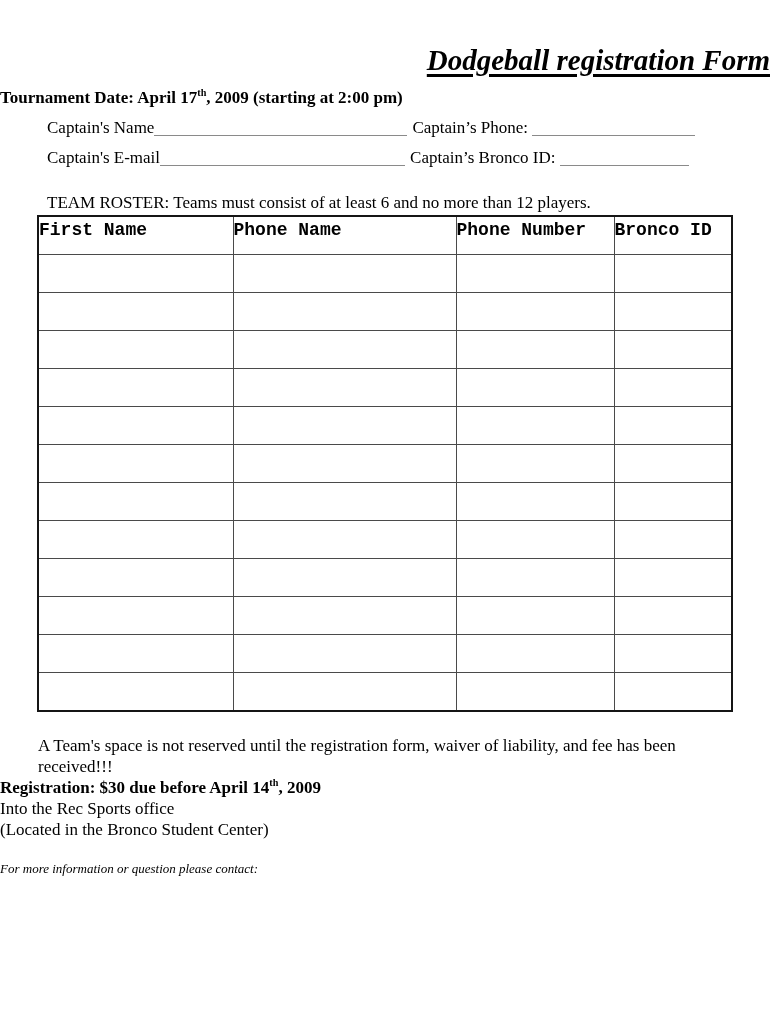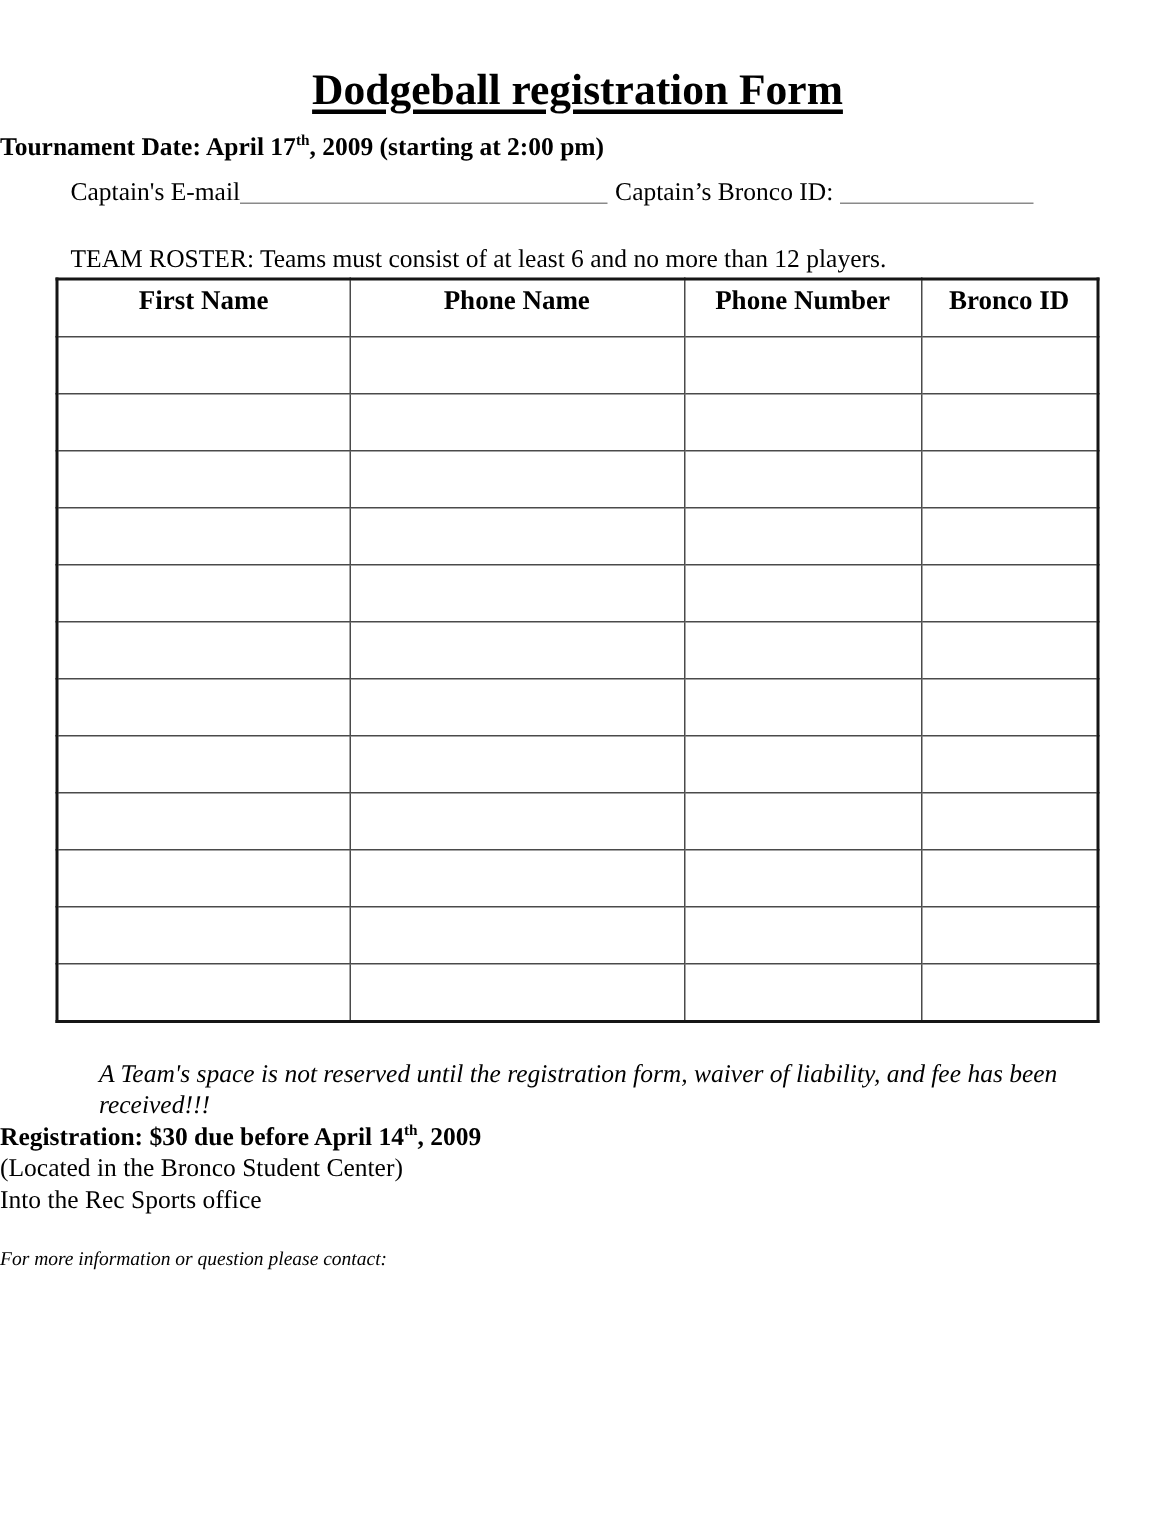--- a/index.html
+++ b/index.html
@@ -8,24 +8,25 @@
     background: #ffffff;
     color: #000000;
     font-family: "Liberation Serif", serif;
     font-size: 17px;
     overflow: hidden;
   }
   .page { position: relative; width: 770px; height: 1024px; }
 
   .title {
     margin: 42px 0 0 0;
-    text-align: center;
+    text-align: right;
     font-size: 29px;
     font-weight: bold;
     line-height: 36px;
+    font-style: italic;
   }
   .title-text {
     text-decoration: underline;
     text-decoration-thickness: 3px;
     text-underline-offset: 4px;
   }
 
   .form-line {
     padding-left: 47px;
     line-height: 22px;
@@ -59,38 +60,38 @@
     border-collapse: collapse;
     table-layout: fixed;
     width: 694px;
     margin: 1px 0 0 37px;
     border: 2px solid #151515;
   }
   table.roster th {
     border: 1px solid #4a4a4a;
     font-size: 18px;
     font-weight: bold;
-    text-align: center;
+    text-align: left;
     vertical-align: top;
     padding: 3px 0 0 0;
     height: 34px;
+    font-family: Liberation Mono, monospace;
   }
   table.roster td {
     border: 1px solid #4a4a4a;
     height: 37px;
     padding: 0;
   }
 
   .note {
-    padding-left: 66px;
+    padding-left: 38px;
     width: 663px;
     margin: 23px 0 0 0;
     line-height: 21px;
     box-sizing: content-box;
-    font-style: italic;
   }
 
   .contact-heading {
     margin-top: 20px;
     font-style: italic;
     font-size: 13px;
     line-height: 18px;
   }
   .contact-row { font-size: 15px; line-height: 18px; }
   .or { display: inline-block; margin: 0 43px; }
@@ -98,20 +99,22 @@
 </head>
 <body>
 
 <div class="page">
 
   <h1 class="title"><span class="title-text">Dodgeball registration Form</span></h1>
 
 
   <div class="center-line bold tournament"><span>Tournament Date: April 17</span><sup>th</sup><span>, 2009 (starting at 2:00 pm)</span></div>
 
+  <div class="form-line"><span>Captain's Name</span><span class="blank w-cname"></span><span class="rlabel">Captain’s Phone:</span>
+    <span class="blank w-cphone"></span></div>
 
   <div class="form-line"><span>Captain's E-mail</span><span class="blank w-cemail"></span><span class="rlabel">Captain’s Bronco ID:</span>
     <span class="blank w-bronco"></span></div>
 
   <div class="form-line roster-note">TEAM ROSTER: Teams must consist of at least 6 and no more than 12 players.</div>
 
   <table class="roster">
     <colgroup>
       <col style="width:195px">
       <col style="width:223px">
@@ -199,19 +202,19 @@
           <td></td>
           <td></td>
         </tr>
       </tbody>
   </table>
 
   <p class="note">A Team's space is not reserved until the registration form, waiver of liability, and fee has been received!!!</p>
 
   <div class="center-line bold"><span>Registration: $30 due before April 14</span><sup>th</sup><span>, 2009</span></div>
 
+  <div class="center-line">Into the Rec Sports office</div>
   <div class="center-line">(Located in the Bronco Student Center)</div>
-  <div class="center-line">Into the Rec Sports office</div>
 
   <div class="center-line contact-heading">For more information or question please contact:</div>
 
 
 </div>
 
 </body></html>

